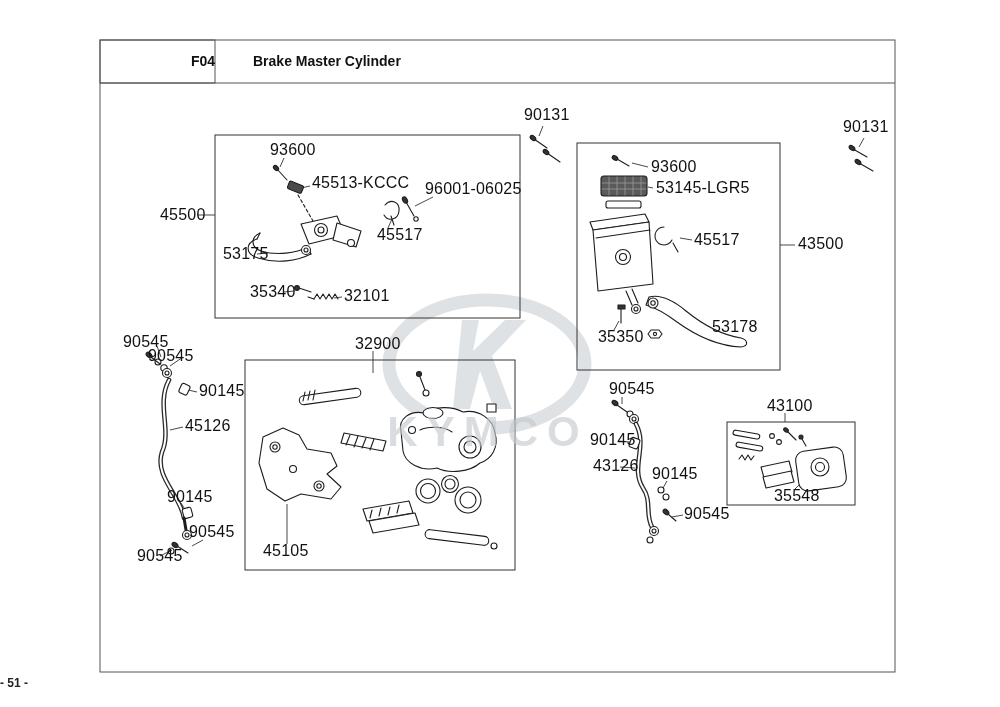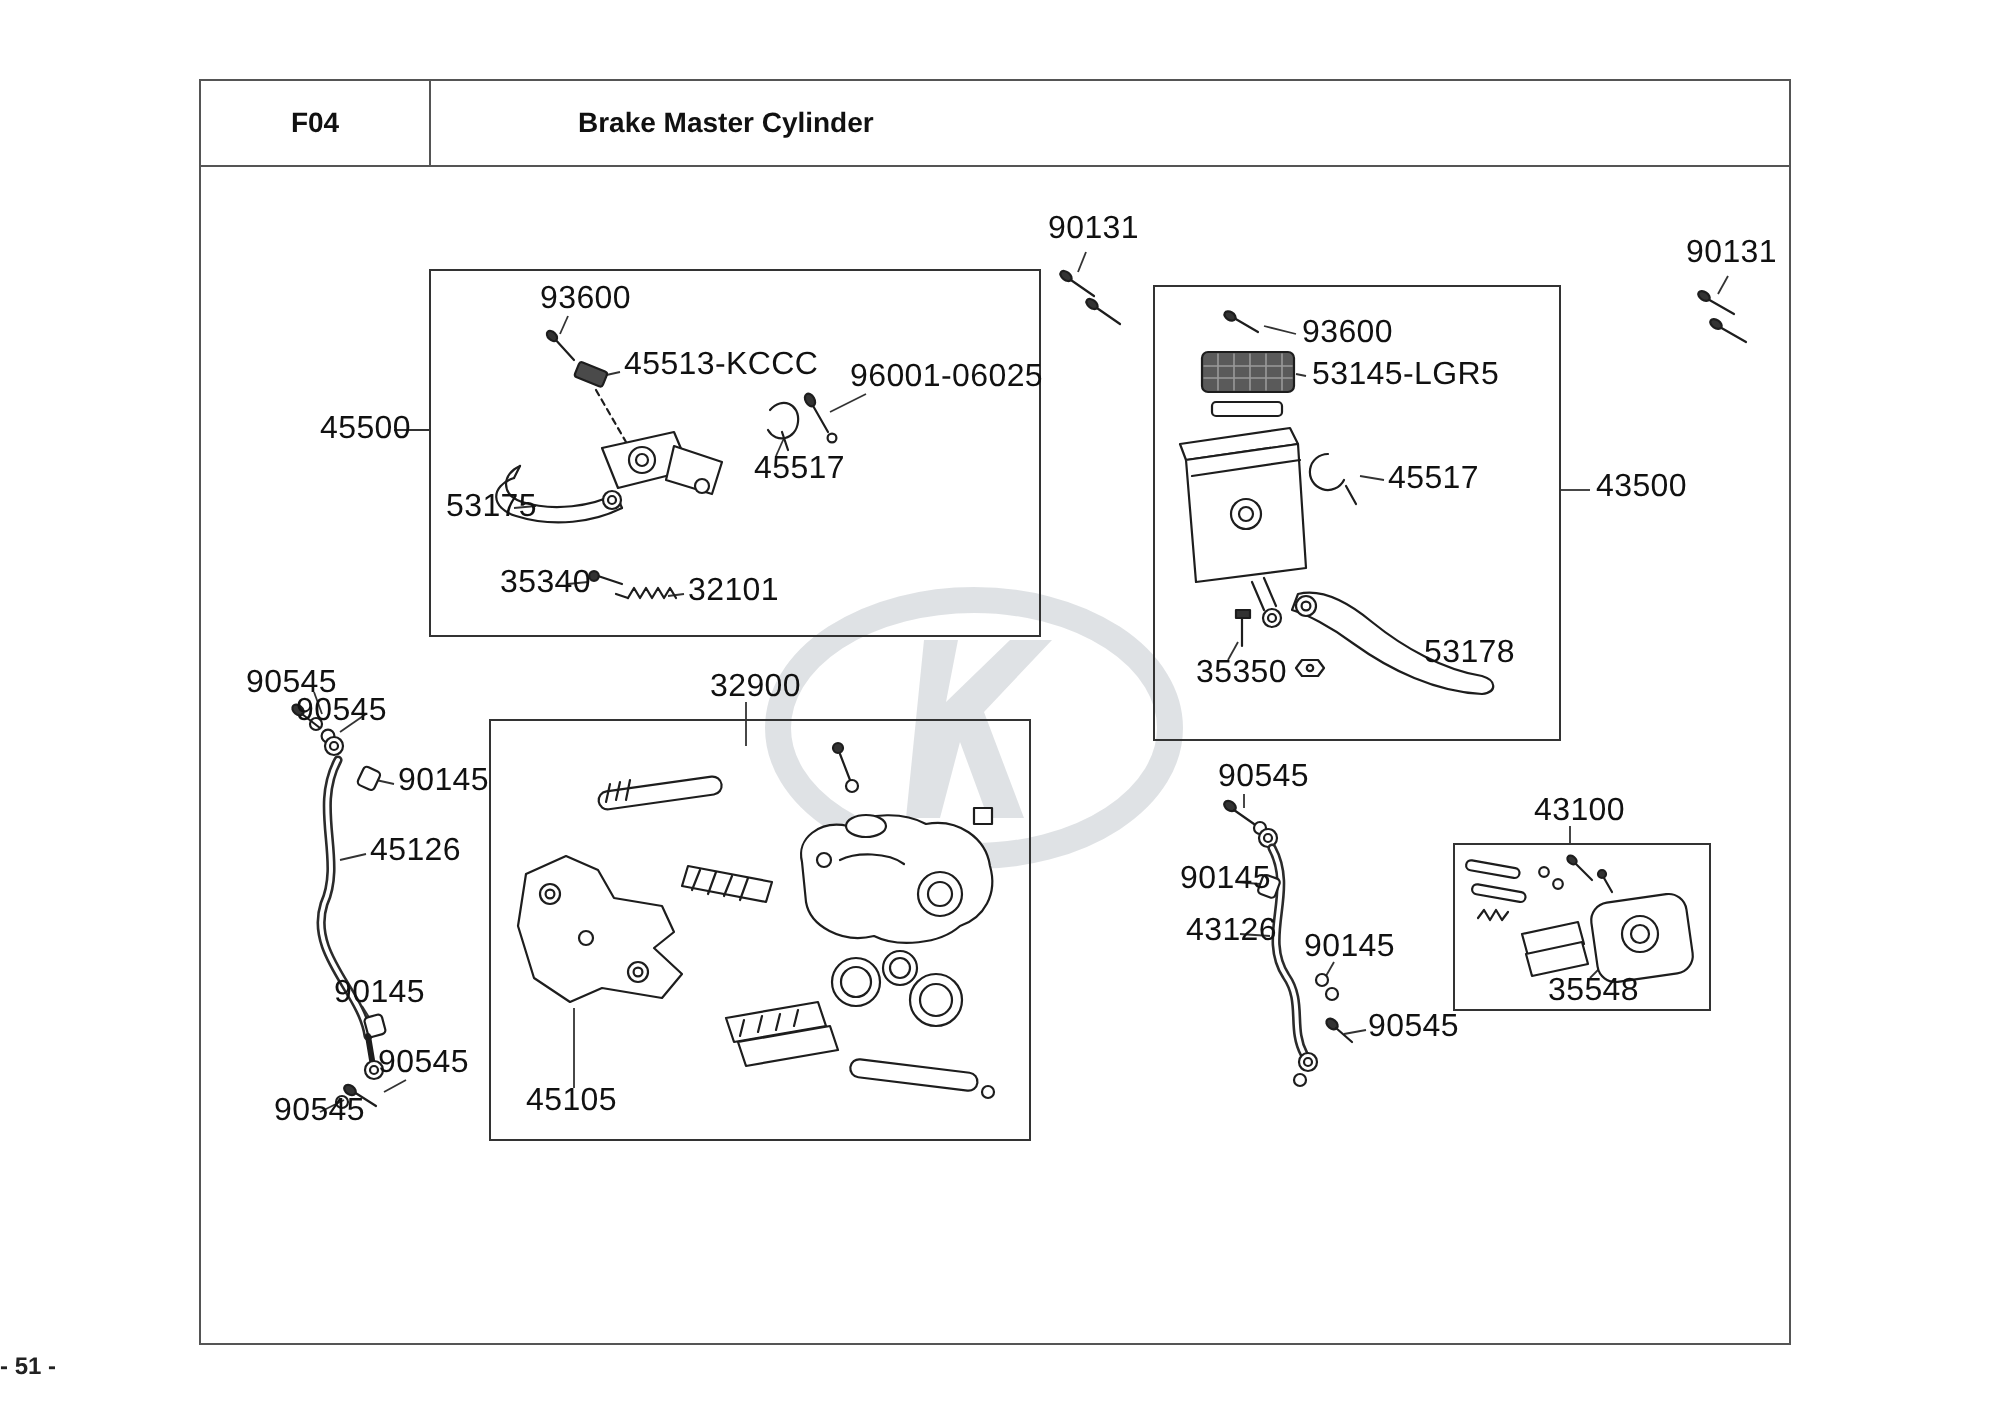--- a/index.html
+++ b/index.html
@@ -5,25 +5,25 @@
   * { margin:0; padding:0; box-sizing:border-box; }
   html,body { width:1000px; height:707px; background:#ffffff; overflow:hidden; }
   body { font-family:"Liberation Sans", sans-serif; position:relative; }
   .canvas { position:absolute; left:0; top:0; width:1000px; height:707px; }
   svg.art { position:absolute; left:0; top:0; }
   .lbl {
     position:absolute; font-size:16px; font-weight:normal; color:#111;
     white-space:nowrap; letter-spacing:.2px; line-height:13px;text-align:right;
   }
   .hdr-code {
-    position:absolute; left:100px; top:53px; width:115px; text-align:center;
+    position:absolute; left:100px; top:53px; width:115px; text-align:right;
     font-size:14px; font-weight:bold; color:#111;
   }
   .hdr-title {
-    position:absolute; left:253px; top:53px; font-size:14px; font-weight:bold; color:#111;margin-left:36px;
+    position:absolute; left:253px; top:53px; font-size:14px; font-weight:bold; color:#111;
   }
   .watermark-word {
     position:absolute; left:368px; top:409px; width:240px; text-align:center;
     font-size:42px; font-weight:bold; color:#c6cbd0; letter-spacing:9px;
     opacity:.65; line-height:46px;
   }
   .page-num {
     position:absolute; left:0; top:676px; width:1000px; text-align:left;
     font-size:12px; font-weight:bold; color:#222;
   }
@@ -259,20 +259,21 @@
       <polygon points="763,477 791,471 794,482 766,488" fill="#fff"></polygon>
       <line x1="806" y1="446" x2="802" y2="439"></line>
       <circle cx="801" cy="437" r="2" fill="#333"></circle>
     </g>
   </g>
 </svg>
 
 <div class="hdr-code">F04</div>
 <div class="hdr-title">Brake Master Cylinder</div>
 
+<div class="watermark-word">KYMCO</div>
 
 <div class="lbl" style="left:524px;top:108px">90131</div>
 <div class="lbl" style="left:843px;top:120px">90131</div>
 <div class="lbl" style="left:270px;top:143px">93600</div>
 <div class="lbl" style="left:312px;top:176px">45513-KCCC</div>
 <div class="lbl" style="left:425px;top:182px">96001-06025</div>
 <div class="lbl" style="left:160px;top:208px">45500</div>
 <div class="lbl" style="left:377px;top:228px">45517</div>
 <div class="lbl" style="left:223px;top:247px">53175</div>
 <div class="lbl" style="left:250px;top:285px">35340</div>

